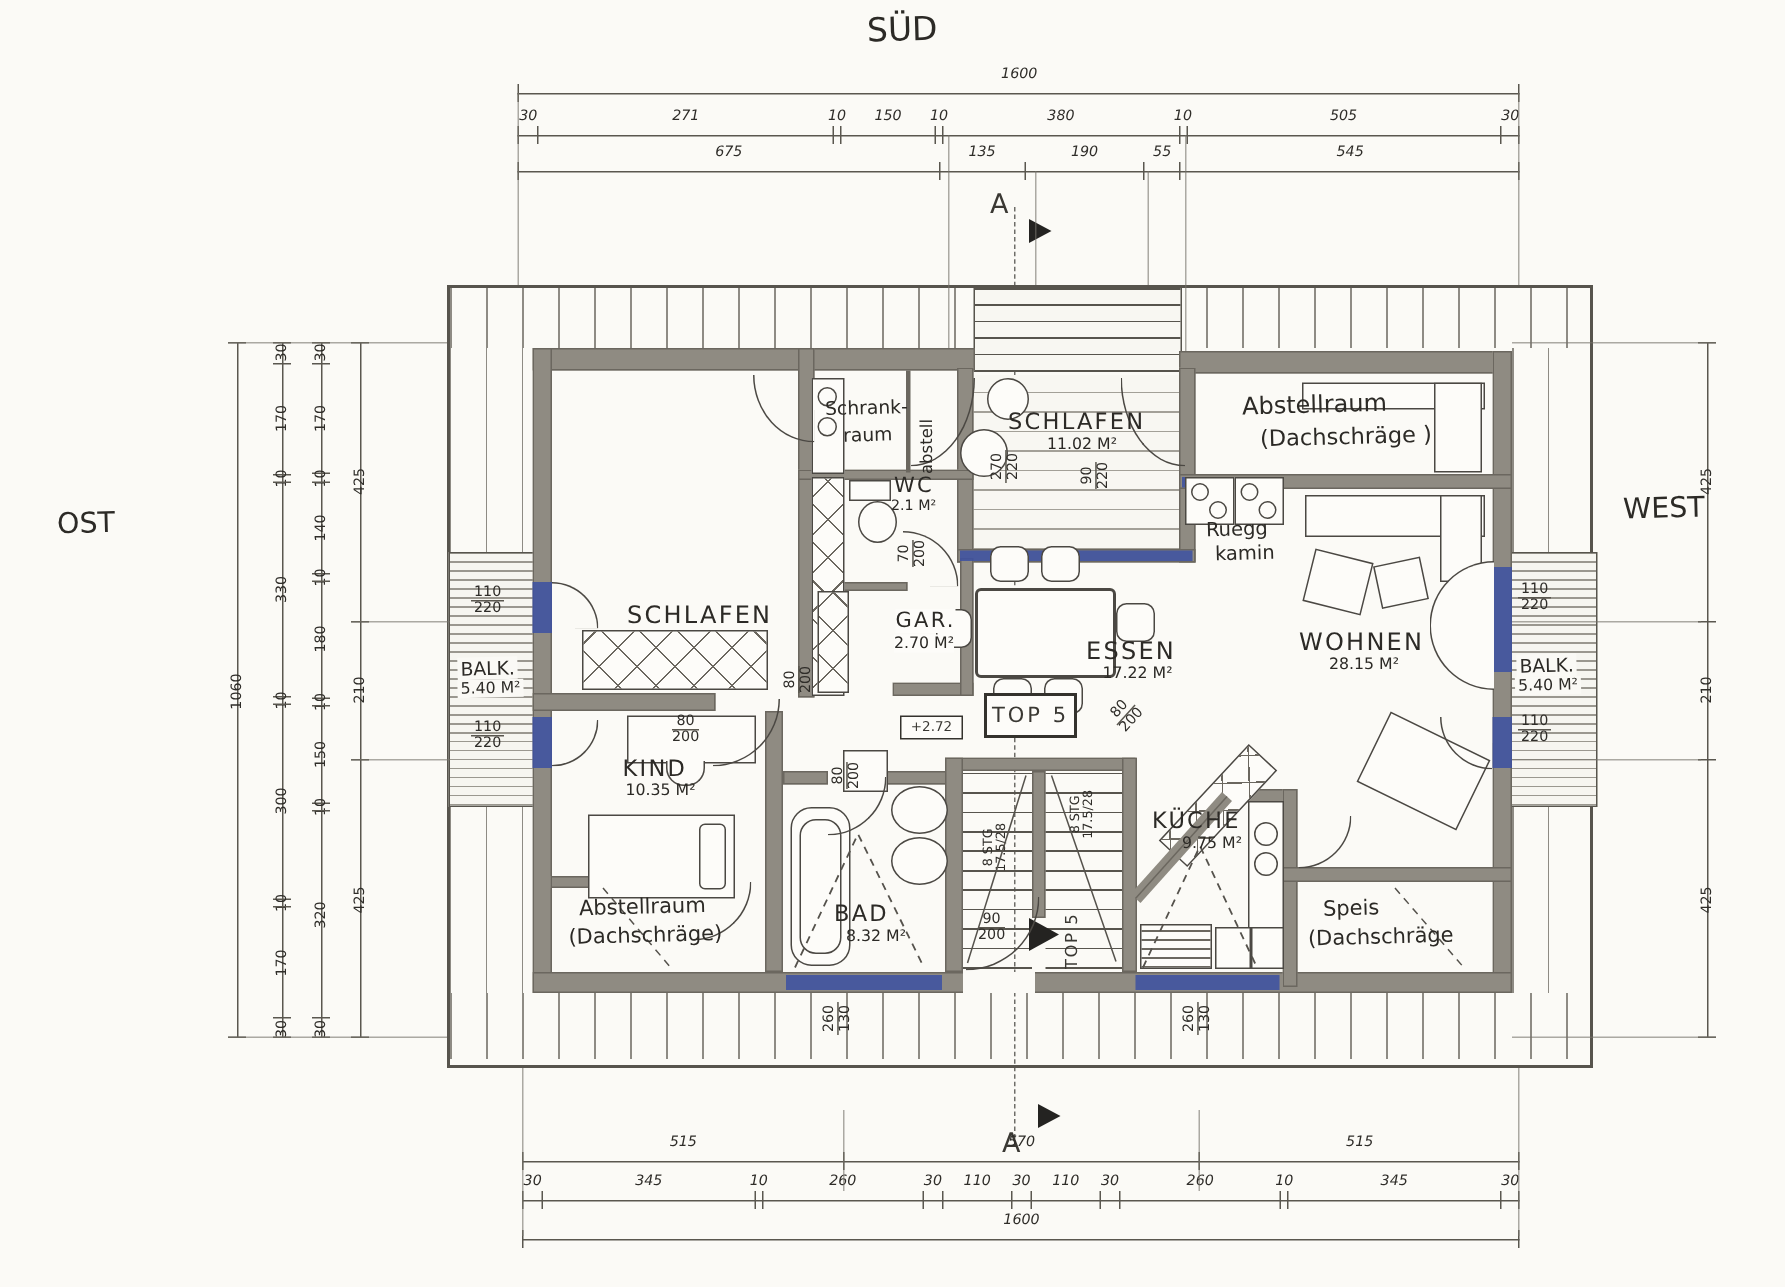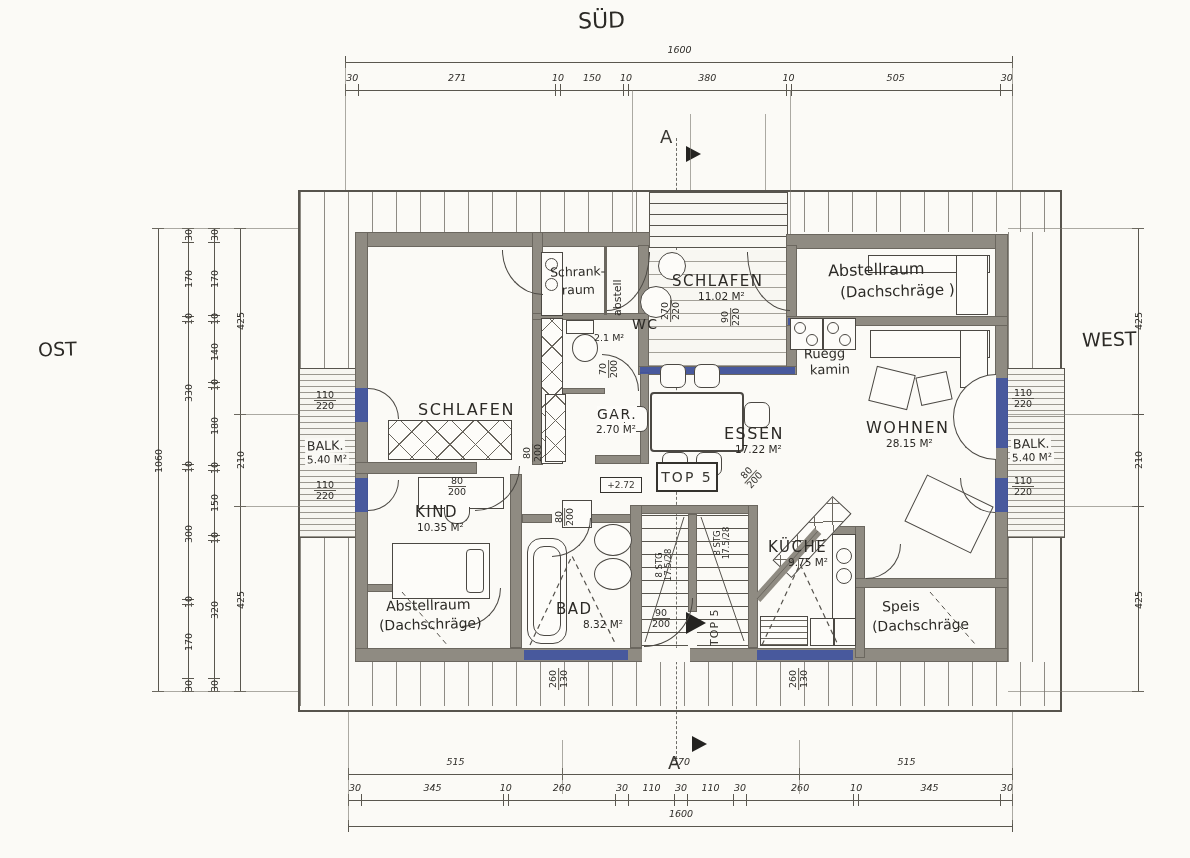--- a/index.html
+++ b/index.html
@@ -226,40 +226,40 @@
   <div class="lbl cap" style="left:672px;top:272px;">SCHLAFEN</div>
   <div class="lbl area" style="left:698px;top:290px;">11.02 M²</div>
 
   <div class="lbl hw" style="left:828px;top:260px;font-size:16px;">Abstellraum</div>
   <div class="lbl hw" style="left:840px;top:282px;font-size:15px;">(Dachschräge )</div>
 
   <div class="lbl hw" style="left:550px;top:264px;font-size:12.5px;">Schrank-</div>
   <div class="lbl hw" style="left:562px;top:282px;font-size:12.5px;">raum</div>
   <div class="vtext hw" style="left:611px;top:254px;height:62px;font-size:11px;">abstell</div>
 
-  <div class="lbl cap" style="left:596px;top:316px;font-size:14px;margin-left:36px;">WC</div>
+  <div class="lbl cap" style="left:596px;top:316px;font-size:14px;">WC</div>
   <div class="lbl area" style="left:594px;top:332px;font-size:9.5px;">2.1 M²</div>
 
   <div class="lbl cap" style="left:597px;top:406px;font-size:14px;background:#fdfcf9;">GAR.</div>
   <div class="lbl area" style="left:596px;top:423px;background:#fdfcf9;">2.70 M²</div>
 
   <div class="lbl cap" style="left:724px;top:424px;font-size:16px;">ESSEN</div>
   <div class="lbl area" style="left:735px;top:443px;">17.22 M²</div>
 
   <div class="lbl cap" style="left:866px;top:418px;font-size:16px;">WOHNEN</div>
   <div class="lbl area" style="left:886px;top:437px;">28.15 M²</div>
 
   <div class="lbl hw" style="left:804px;top:346px;font-size:13px;">Ruegg</div>
   <div class="lbl hw" style="left:810px;top:362px;font-size:13px;">kamin</div>
 
   <div class="lbl cap" style="left:415px;top:503px;">KIND</div>
   <div class="lbl area" style="left:417px;top:521px;">10.35 M²</div>
 
   <div class="lbl cap" style="left:556px;top:600px;">BAD</div>
-  <div class="lbl area" style="left:583px;top:618px;text-align:center;">8.32 M²</div>
+  <div class="lbl area" style="left:564px;top:618px;text-align:center;">8.32 M²</div>
 
   <div class="lbl cap" style="left:768px;top:538px;">KÜCHE</div>
   <div class="lbl area" style="left:788px;top:556px;">9.75 M²</div>
 
   <div class="lbl hw" style="left:386px;top:597px;font-size:14px;">Abstellraum</div>
   <div class="lbl hw" style="left:379px;top:616px;font-size:14px;">(Dachschräge)</div>
 
   <div class="lbl hw" style="left:882px;top:598px;font-size:14px;">Speis</div>
   <div class="lbl hw" style="left:872px;top:617px;font-size:14px;">(Dachschräge</div>
 
@@ -348,20 +348,37 @@
         <i>380</i>
       </span>
       <span class="seg" style="flex:10 0 0">
         <i>10</i>
       </span>
       <span class="seg" style="flex:505 0 0">
         <i>505</i>
       </span>
       <span class="seg" style="flex:30 0 0">
         <i>30</i>
+      </span>
+    </div>
+  <div class="dim h" style="left:345px;top:108px;width:668px;">
+      <span class="seg" style="flex:675 0 0">
+        <i>675</i>
+      </span>
+      <span class="seg" style="flex:135 0 0">
+        <i>135</i>
+      </span>
+      <span class="seg" style="flex:190 0 0">
+        <i>190</i>
+      </span>
+      <span class="seg" style="flex:55 0 0">
+        <i>55</i>
+      </span>
+      <span class="seg" style="flex:545 0 0">
+        <i>545</i>
       </span>
     </div>
   <div class="dim h" style="left:348px;top:768px;width:665px;">
       <span class="seg" style="flex:515 0 0">
         <i>515</i>
       </span>
       <span class="seg" style="flex:570 0 0">
         <i>570</i>
       </span>
       <span class="seg" style="flex:515 0 0">

